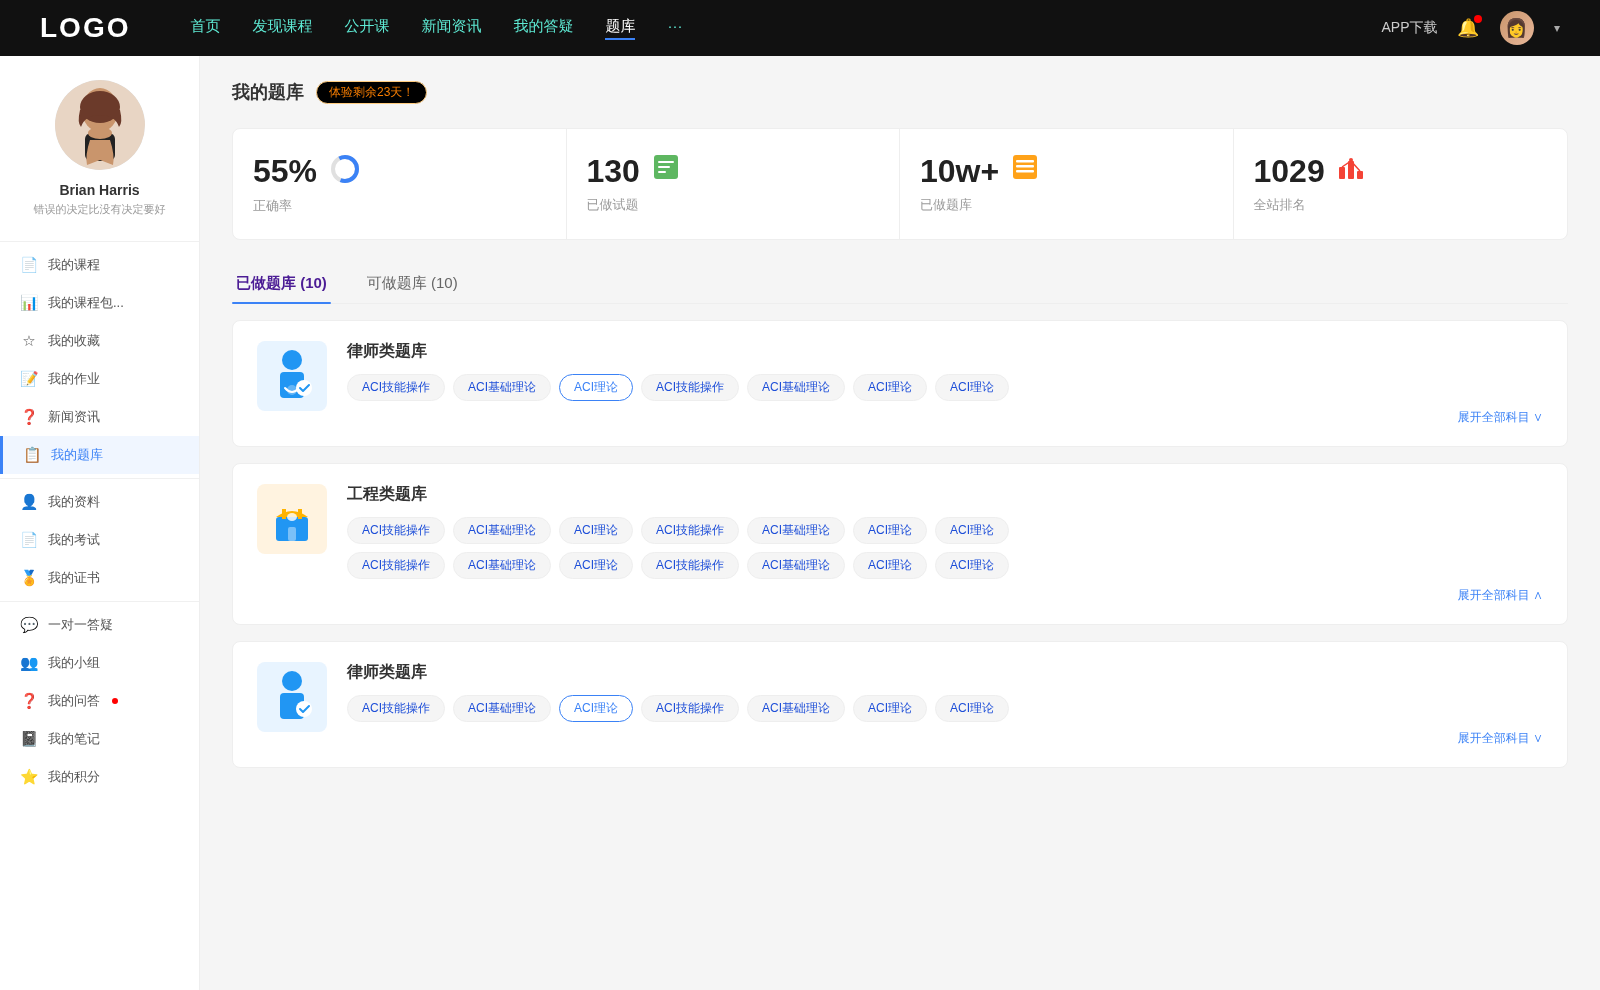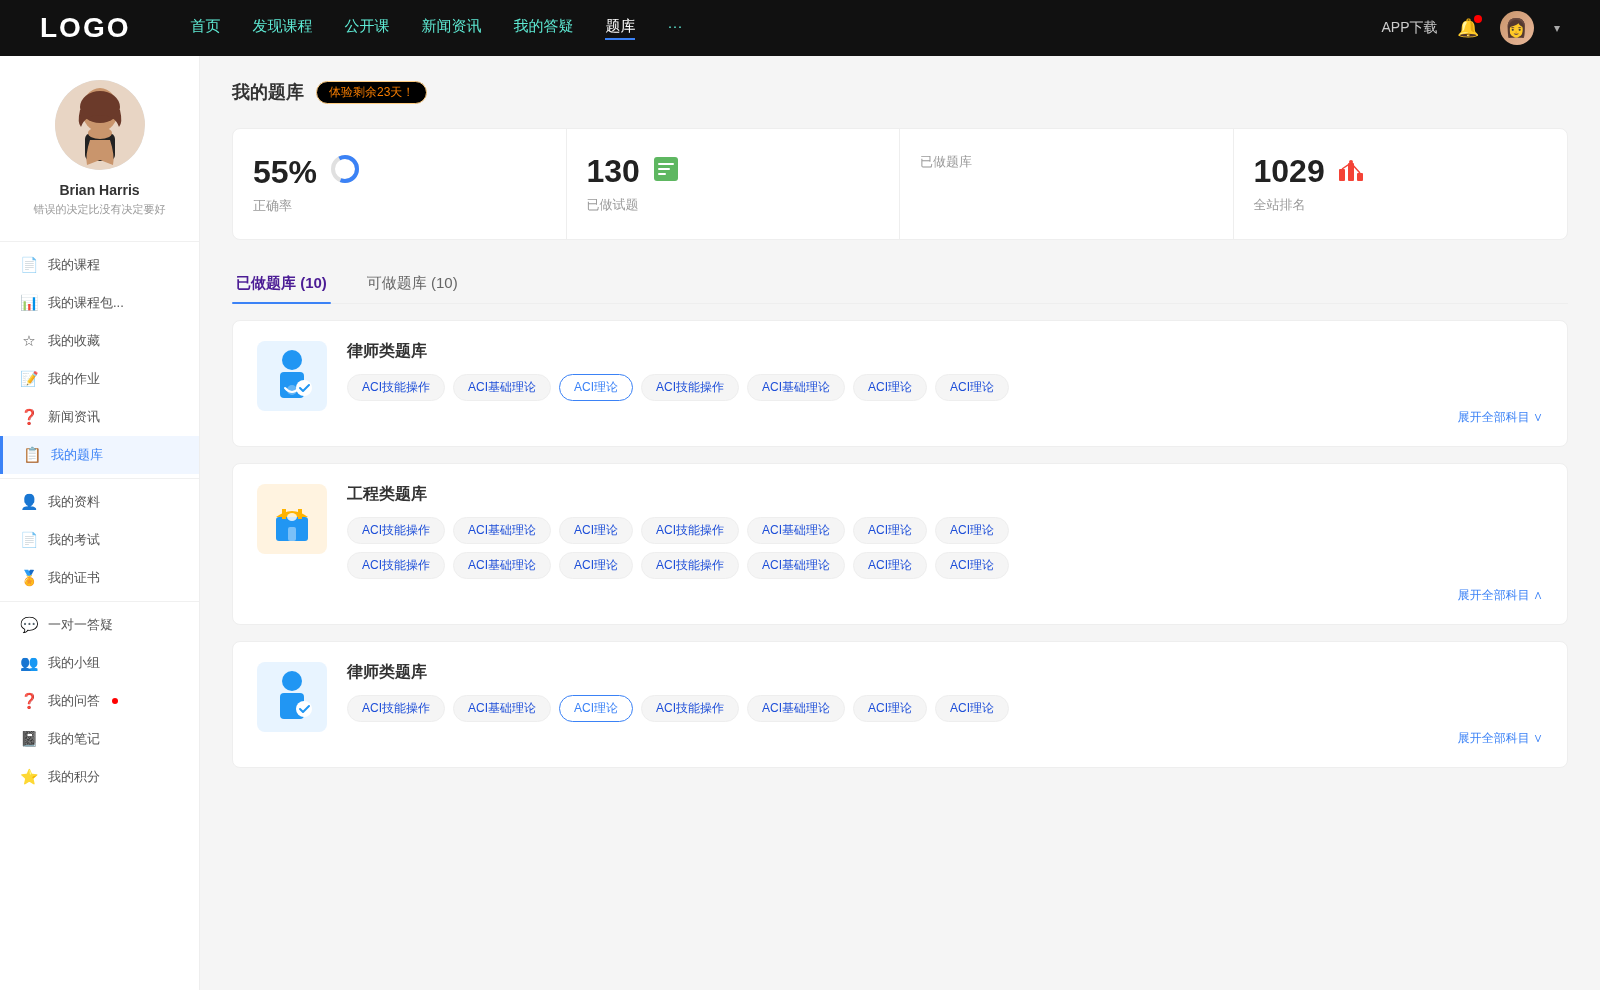--- a/index.html
+++ b/index.html
@@ -60,21 +60,21 @@
     .stats-row {
       display: grid; grid-template-columns: repeat(4, 1fr);
       background: #fff; border-radius: 8px; margin-bottom: 24px;
       border: 1px solid #eee;
     }
     .stat-item {
       padding: 24px 20px; display: flex; flex-direction: column; gap: 6px;
       border-right: 1px solid #eee;
     }
     .stat-item:last-child { border-right: none; }
-    .stat-top { display: flex; align-items: center; gap: 12px; }
+    .stat-top { display: flex; gap: 12px; }
     .stat-value { font-size: 32px; font-weight: 700; color: #222; }
     .stat-icon { font-size: 24px; }
     .stat-label { font-size: 13px; color: #999; }
 
     
     .tabs { display: flex; gap: 32px; margin-bottom: 16px; border-bottom: 1px solid #eee; }
     .tab {
       padding: 10px 4px; font-size: 15px; cursor: pointer; color: #666;
       position: relative;
     }
@@ -248,20 +248,31 @@
               <rect x="2" y="2" width="24" height="24" rx="3" fill="#4CAF50" opacity="0.9"></rect>
               <rect x="6" y="8" width="16" height="2" rx="1" fill="white"></rect>
               <rect x="6" y="13" width="12" height="2" rx="1" fill="white"></rect>
               <rect x="6" y="18" width="8" height="2" rx="1" fill="white"></rect>
             </svg>
           </span>
         </div>
         <span class="stat-label">已做试题</span>
       </div>
       <div class="stat-item">
+        <div class="stat-top">
+          <span class="stat-value">10w+</span>
+          <span class="stat-icon">
+            <svg width="28" height="28" viewBox="0 0 28 28">
+              <rect x="2" y="2" width="24" height="24" rx="3" fill="#FF9800" opacity="0.9"></rect>
+              <rect x="5" y="7" width="18" height="2.5" rx="1" fill="white"></rect>
+              <rect x="5" y="12" width="18" height="2.5" rx="1" fill="white"></rect>
+              <rect x="5" y="17" width="18" height="2.5" rx="1" fill="white"></rect>
+            </svg>
+          </span>
+        </div>
         <span class="stat-label">已做题库</span>
       </div>
       <div class="stat-item">
         <div class="stat-top">
           <span class="stat-value">1029</span>
           <span class="stat-icon">
             <svg width="28" height="28" viewBox="0 0 28 28">
               <rect x="2" y="14" width="6" height="12" rx="1" fill="#f44336"></rect>
               <rect x="11" y="8" width="6" height="18" rx="1" fill="#f44336"></rect>
               <rect x="20" y="18" width="6" height="8" rx="1" fill="#f44336"></rect>

